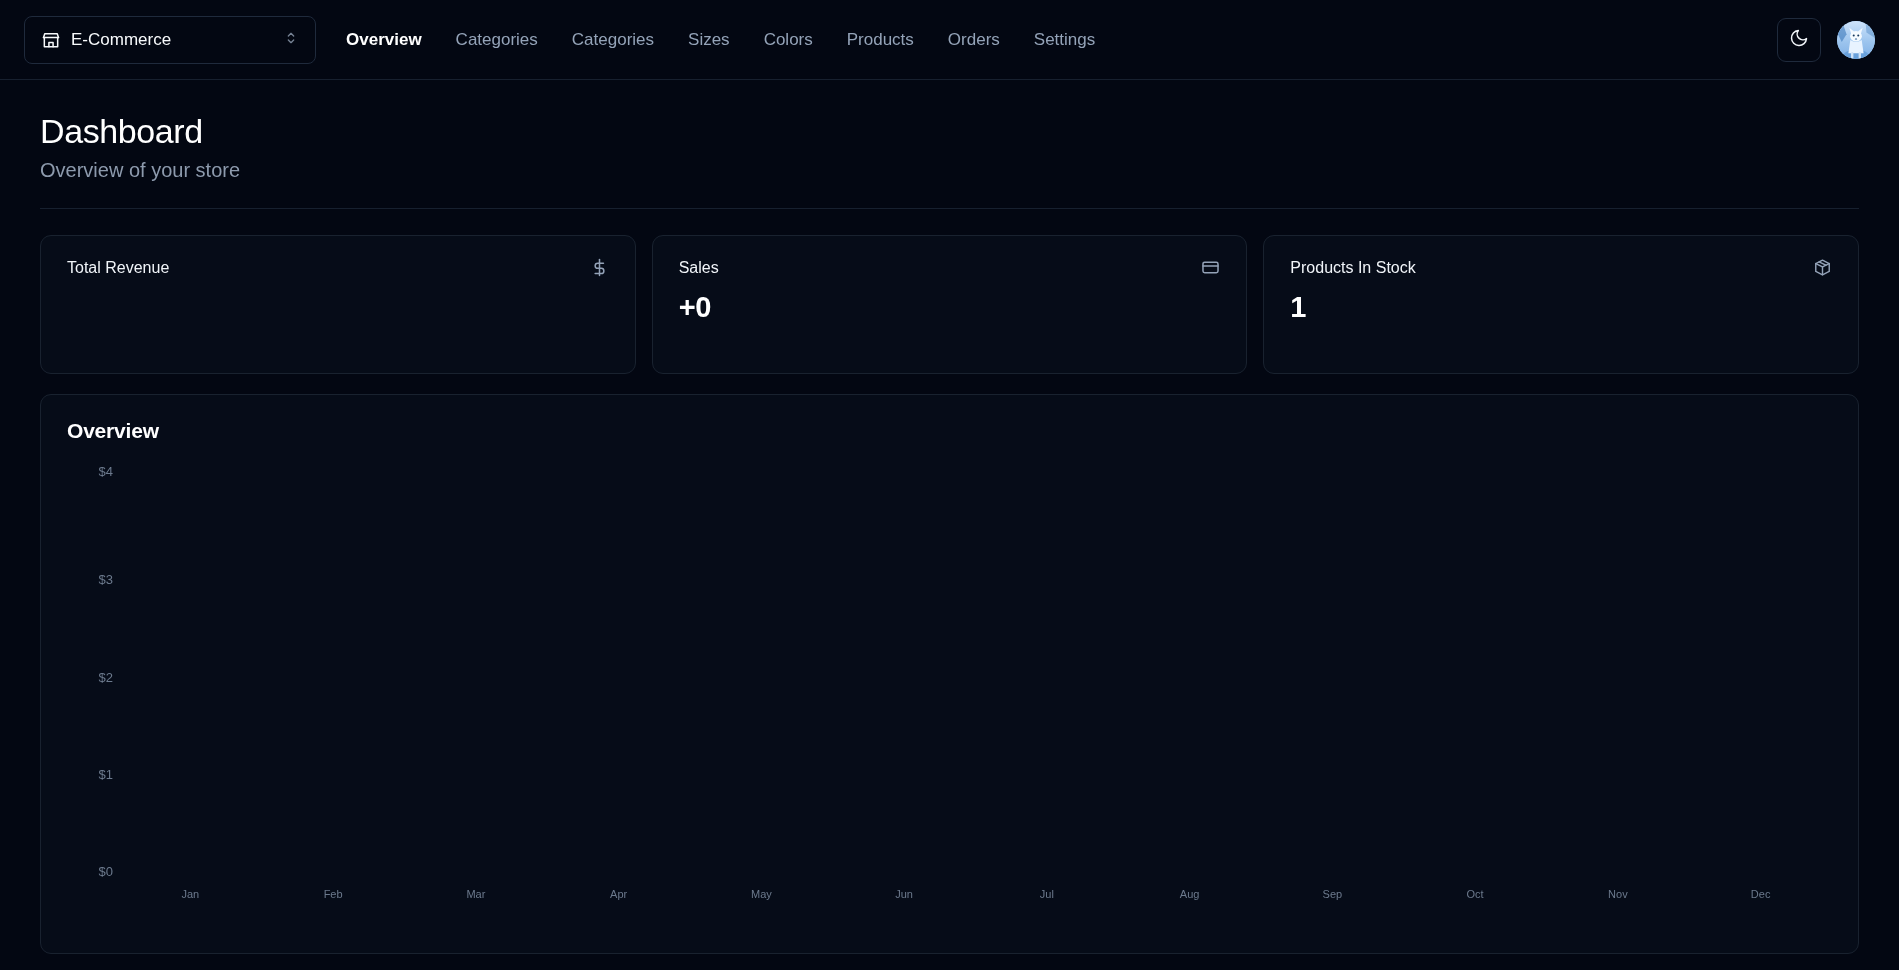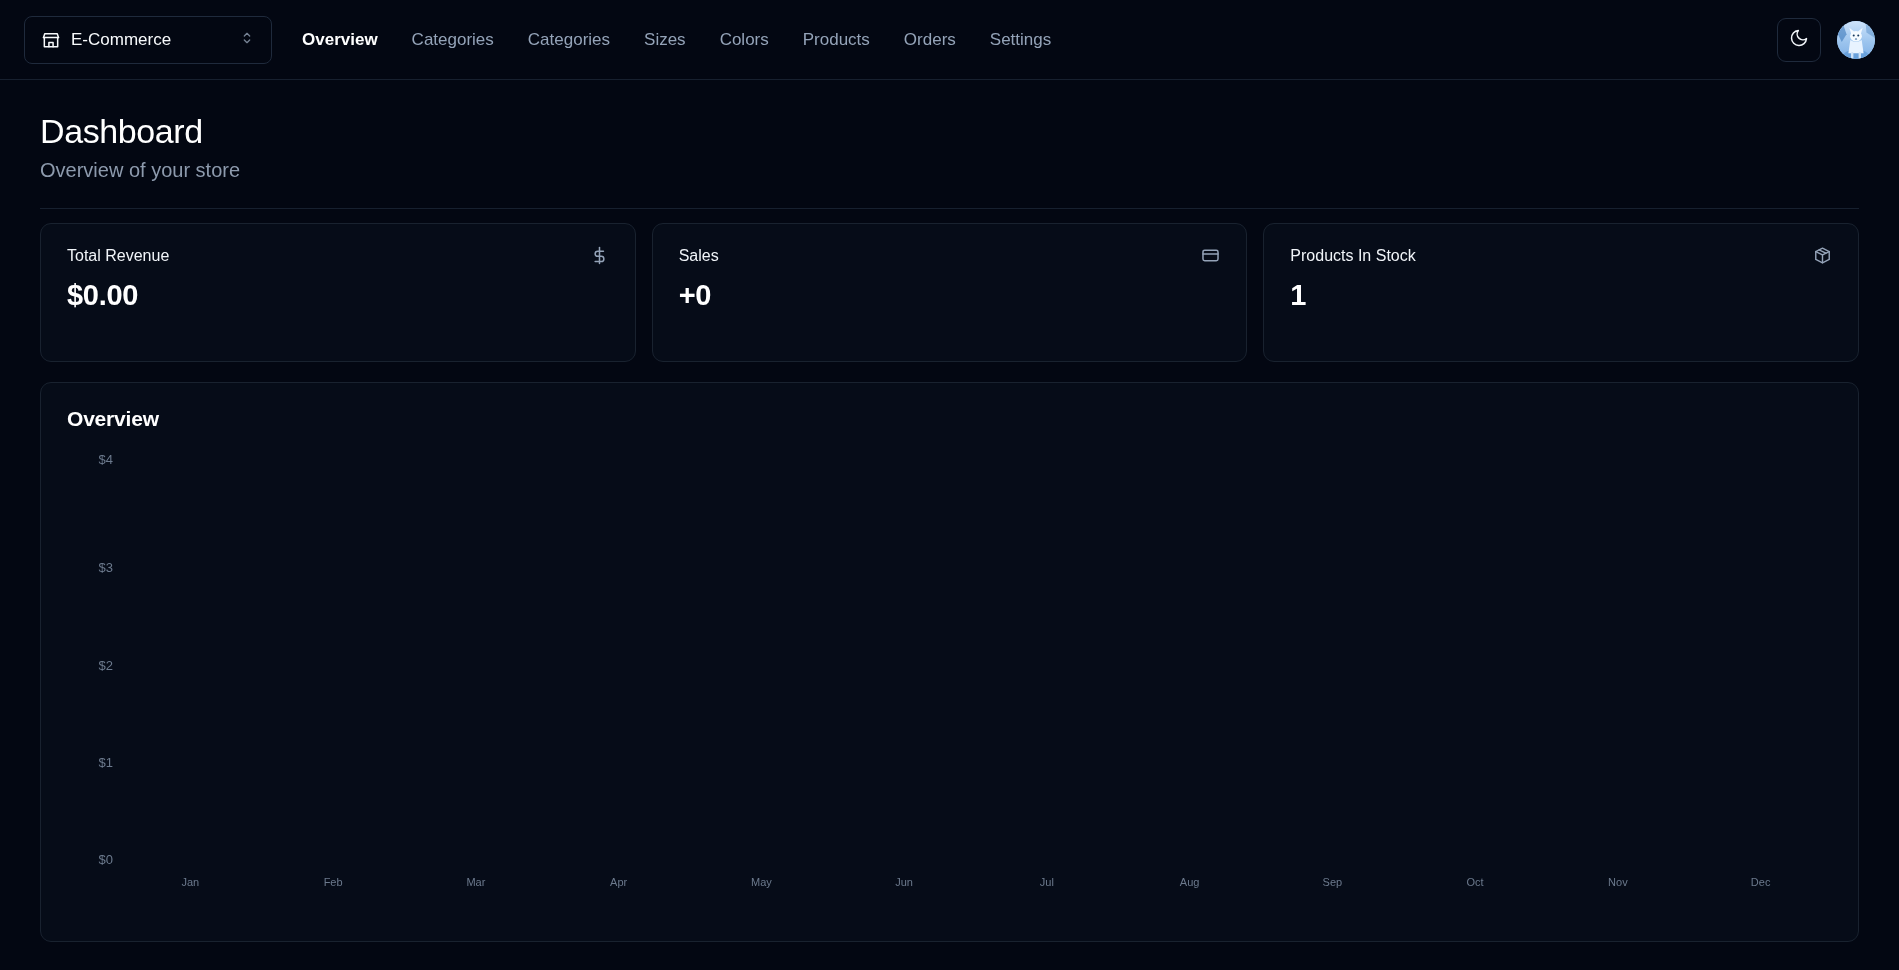--- a/index.html
+++ b/index.html
@@ -21,21 +21,21 @@
     display: flex;
     align-items: center;
     padding: 0 24px;
     background: #030712;
   }
 
   .store-switcher {
     display: flex;
     align-items: center;
     gap: 10px;
-    width: 248px;
+    width: 292px;
     height: 48px;
     padding: 0 16px;
     border: 1px solid #1f2a3c;
     border-radius: 8px;
     background: #030712;
     cursor: pointer;
   }
 
   .store-icon { width: 20px; height: 20px; flex: 0 0 20px; color: #f8fafc; display: block; }
   .store-name {
@@ -113,21 +113,21 @@
     height: 1px;
     background: #17202f;
     margin: 26px 0 0 0;
   }
 
   
   .stats-row {
     display: grid;
     grid-template-columns: repeat(3, 1fr);
     gap: 16px;
-    margin-top: 14px;
+    margin-top: 26px;
   }
   .stat-card {
     background: #060c18;
     border: 1px solid #19222f;
     border-radius: 11px;
     padding: 22px 26px 26px 26px;
     min-height: 139px;
   }
   .stat-head {
     display: flex;
@@ -308,21 +308,20 @@
     <div class="stat-card">
       <div class="stat-head">
         <span class="stat-label">Total Revenue</span>
         <span>
           <svg class="stat-icon" viewBox="0 0 24 24" fill="none" stroke="currentColor" stroke-width="1.9" stroke-linecap="round" stroke-linejoin="round">
             <path d="M12 2 v20"></path>
             <path d="M17 6.5 H9.8 a3.3 3.3 0 0 0 0 6.6 h4.4 a3.3 3.3 0 0 1 0 6.6 H6.5"></path>
           </svg>
         </span>
       </div>
-      <div class="stat-value">$0.00</div>
     </div>
 
     <div class="stat-card">
       <div class="stat-head">
         <span class="stat-label">Sales</span>
         <span>
           <svg class="stat-icon" viewBox="0 0 24 24" fill="none" stroke="currentColor" stroke-width="1.9" stroke-linecap="round" stroke-linejoin="round">
             <rect x="2.5" y="5.5" width="19" height="13" rx="2.2"></rect>
             <path d="M2.5 10 h19"></path>
           </svg>

